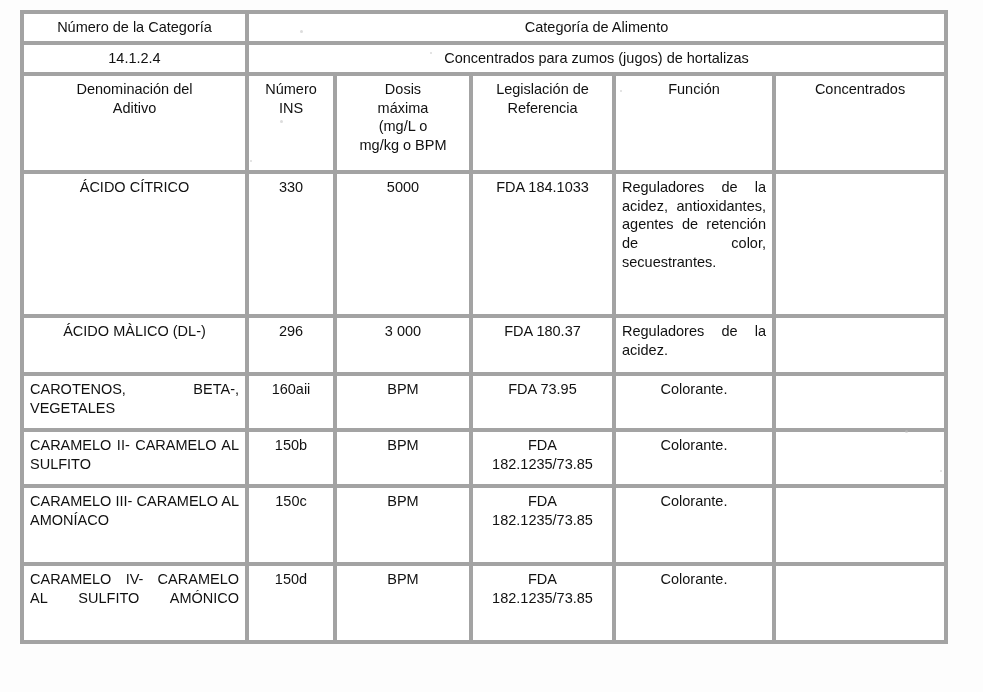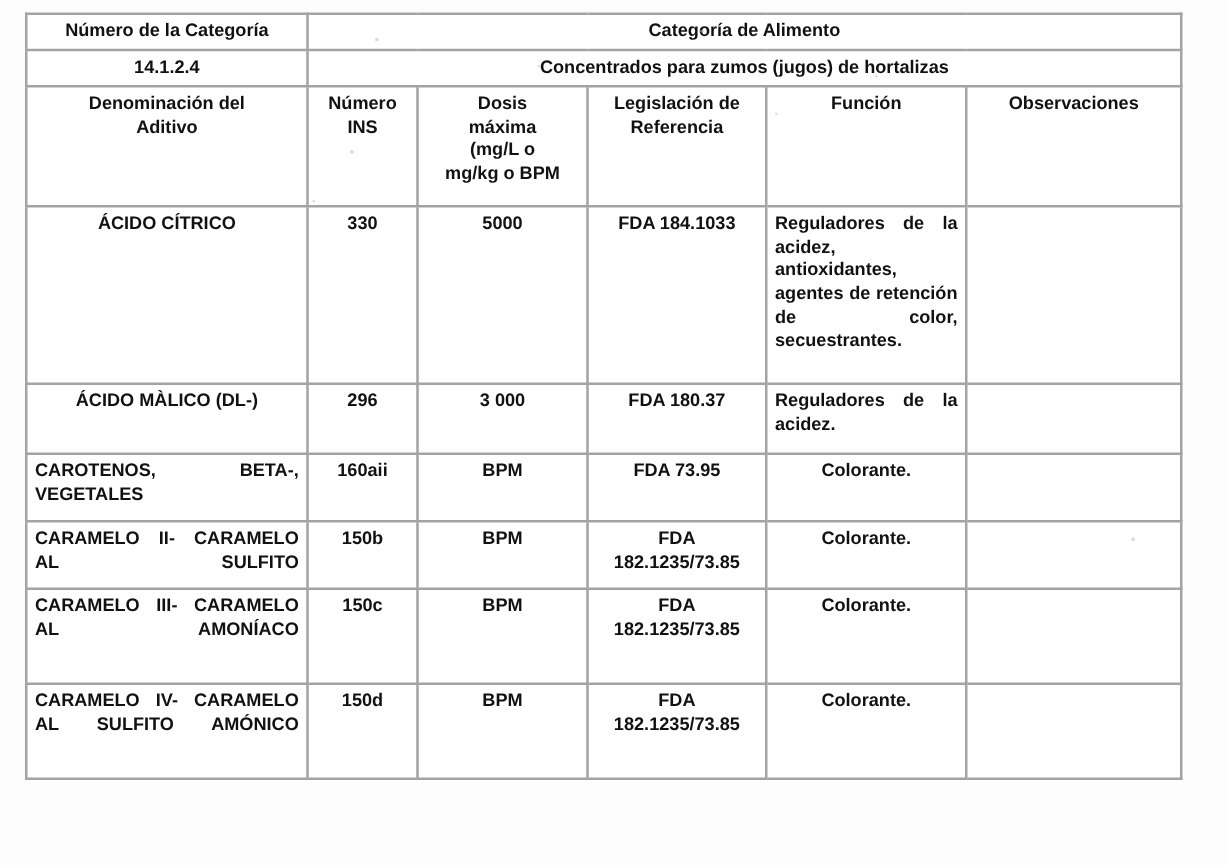--- a/index.html
+++ b/index.html
@@ -27,26 +27,26 @@
     top: 10px;
     width: 924px;
   }
   table.doc-table {
     border-collapse: collapse;
     width: 924px;
     table-layout: fixed;
     background: #ffffff;
   }
   table.doc-table td, table.doc-table th {
-    border: 2px solid #a3a3a3;
+    border: 4px solid #a3a3a3;
     vertical-align: top;
     padding: 4px 6px 4px 6px;
     font-size: 14.5px;
     line-height: 1.30;
-    font-weight: bold;
+    font-weight: normal;
   }
   .hdr-center {
     text-align: center;
     font-weight: bold;
     vertical-align: middle;
   }
   .cat-num-cell {
     text-align: center;
     vertical-align: middle;
     font-weight: normal;
@@ -122,21 +122,21 @@
 Aditivo</td>
           <td class="col-head multi-line">Número
 INS</td>
           <td class="col-head multi-line">Dosis
 máxima
 (mg/L o
 mg/kg o BPM</td>
           <td class="col-head multi-line">Legislación de
 Referencia</td>
           <td class="col-head multi-line">Función</td>
-          <td class="col-head multi-line">Observaciones</td>
+          <td class="col-head multi-line">Concentrados</td>
         </tr>
 
         <tr>
           <td class="cell-plain cell-tall-ac">ÁCIDO CÍTRICO</td>
           <td class="cell-plain">330</td>
           <td class="cell-plain">5000</td>
           <td class="cell-plain">FDA 184.1033</td>
           <td class="cell-justify">Reguladores de la acidez, antioxidantes, agentes de retención de color, secuestrantes.</td>
           <td class="cell-plain"></td>
         </tr>

